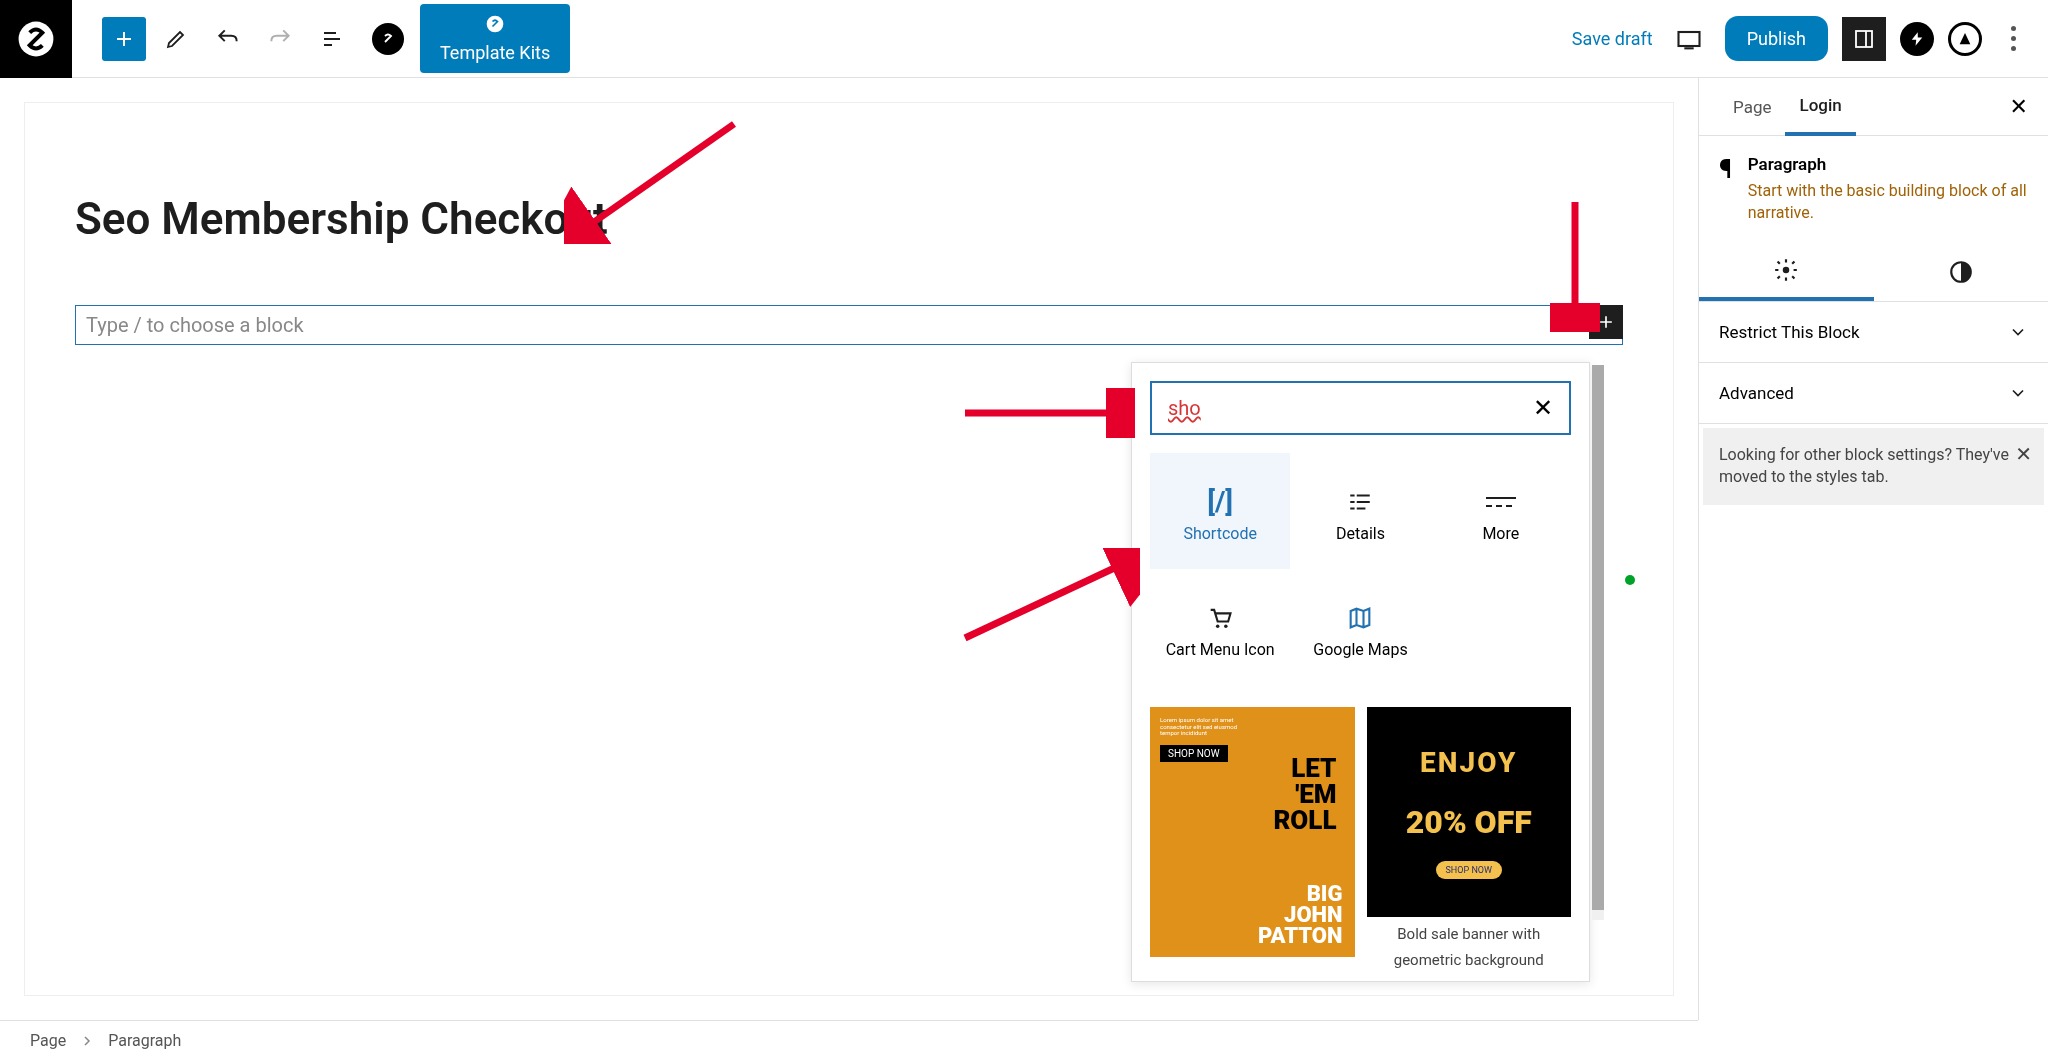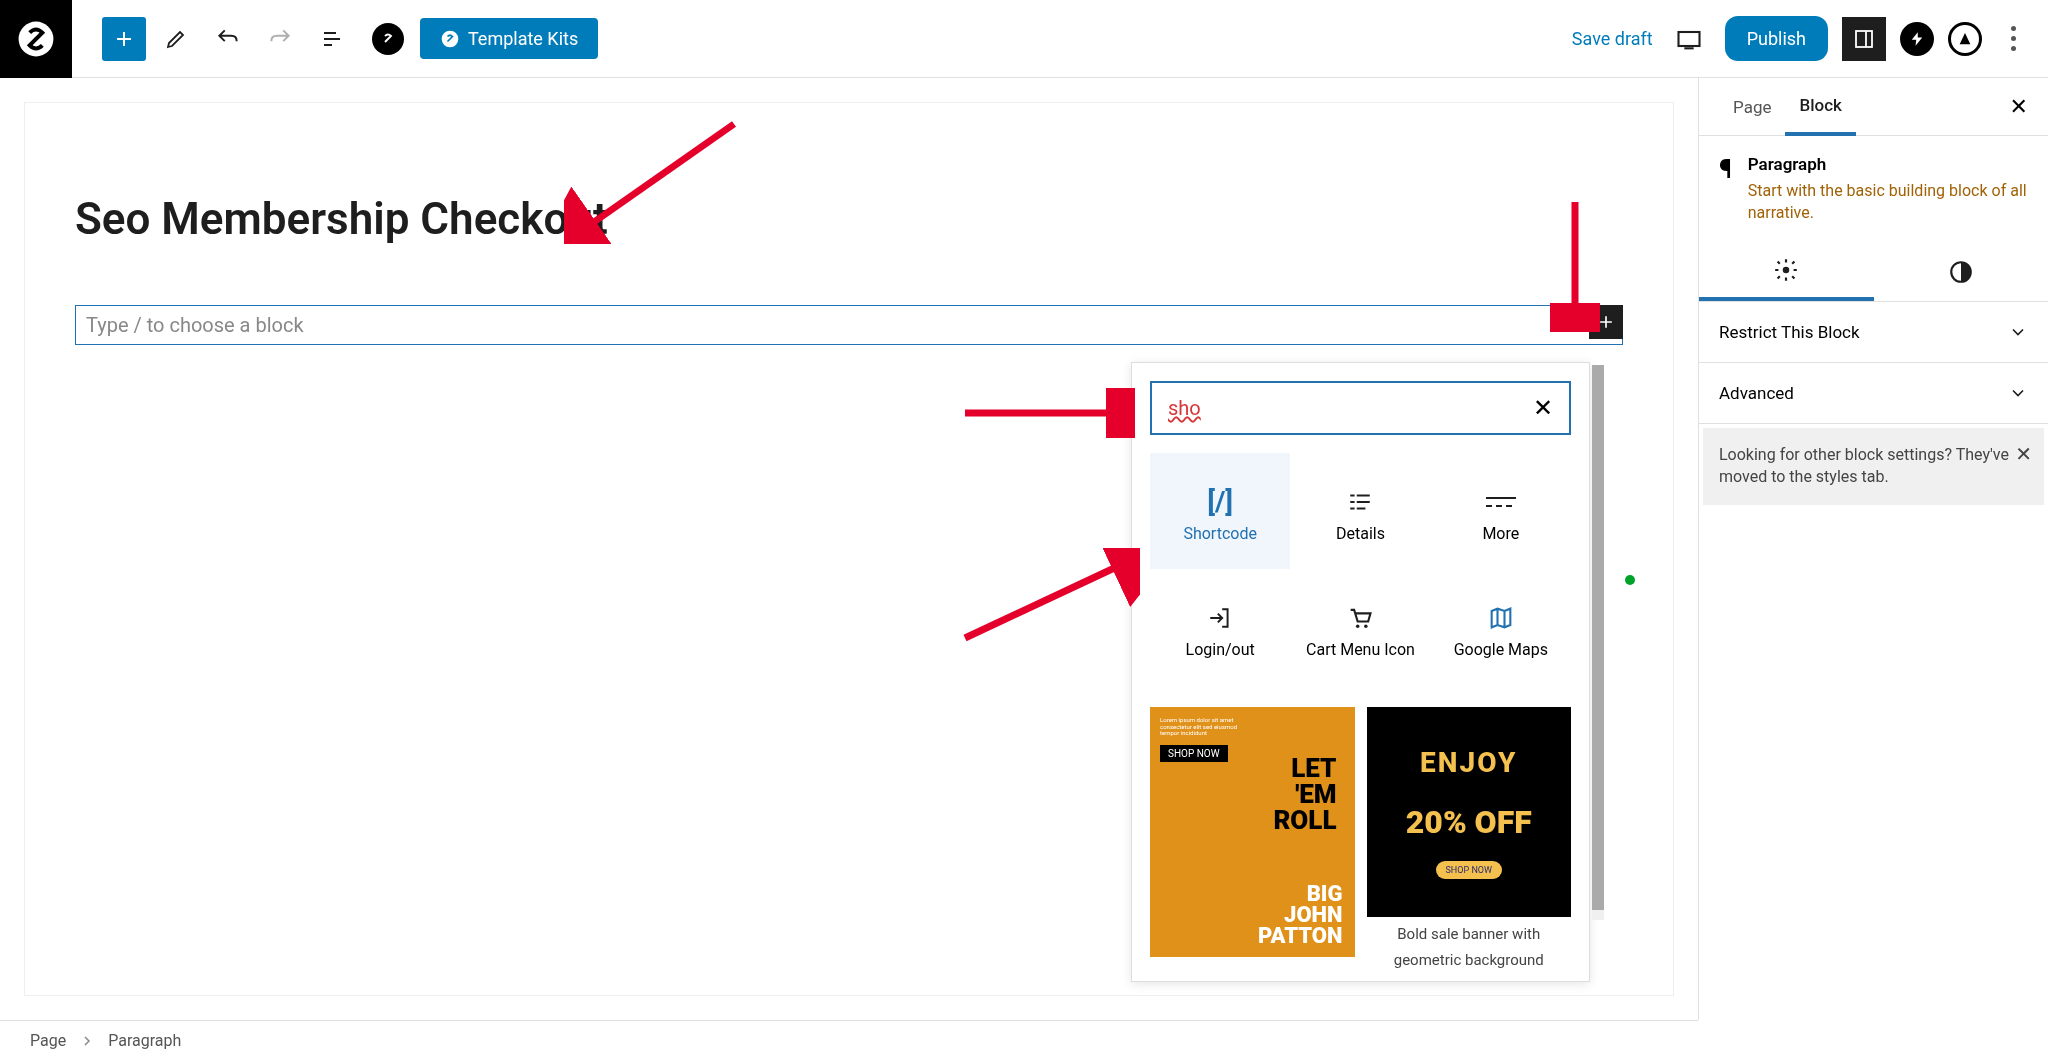--- a/index.html
+++ b/index.html
@@ -5,21 +5,21 @@
 * { margin: 0; padding: 0; box-sizing: border-box; font-family: -apple-system, BlinkMacSystemFont, "Segoe UI", Roboto, sans-serif; }
 body { background: #fff; width: 2048px; height: 1060px; overflow: hidden; position: relative; }
 
 .top-toolbar { height: 78px; border-bottom: 1px solid #e0e0e0; display: flex; align-items: center; padding: 0 18px 0 0; position: relative; }
 .logo-box { width: 72px; height: 78px; background: #000; display: flex; align-items: center; justify-content: center; }
 .logo-box svg { width: 38px; height: 38px; }
 .toolbar-left { display: flex; align-items: center; gap: 8px; margin-left: 30px; }
 .add-btn { width: 44px; height: 44px; background: #007cba; display: flex; align-items: center; justify-content: center; border-radius: 3px; cursor: pointer; }
 .tool-icon { width: 44px; height: 44px; display: flex; align-items: center; justify-content: center; cursor: pointer; color: #1e1e1e; }
 .envato-icon { width: 32px; height: 32px; background: #000; border-radius: 50%; display: flex; align-items: center; justify-content: center; margin-left: 10px; }
-.template-kits-btn { background: #007cba; color: #fff; border-radius: 4px; padding: 10px 20px; display: flex; align-items: center; gap: 8px; margin-left: 8px; cursor: pointer; font-size: 18px; }
+.template-kits-btn { background: #007cba; color: #fff; border-radius: 4px; padding: 10px 20px; display: flex; align-items: center; gap: 8px; margin-left: 8px; cursor: pointer; font-size: 18px; flex-direction: column; }
 .toolbar-right { margin-left: auto; display: flex; align-items: center; gap: 14px; }
 .save-draft { color: #007cba; font-size: 18px; cursor: pointer; }
 .publish-btn { background: #007cba; color: #fff; padding: 12px 22px; border-radius: 13px; font-size: 18px; cursor: pointer; }
 .black-square { width: 44px; height: 44px; background: #1e1e1e; display: flex; align-items: center; justify-content: center; cursor: pointer; }
 .circle-icon { width: 34px; height: 34px; border-radius: 50%; background: #000; display: flex; align-items: center; justify-content: center; cursor: pointer; }
 .options-dots { width: 34px; display: flex; flex-direction: column; align-items: center; gap: 5px; cursor: pointer; }
 .options-dots span { width: 5px; height: 5px; background: #555; border-radius: 50%; }
 
 .main-area { display: flex; height: calc(100% - 78px - 40px); }
 .editor-canvas { flex: 1; padding: 24px; position: relative; }
@@ -168,21 +168,21 @@
               <path d="M12 5v14M5 12h14" stroke="#fff" stroke-width="2"></path>
             </svg>
         </div>
       </div>
     </div>
   </div>
 
   <div class="sidebar">
     <div class="sidebar-tabs">
       <div class="sidebar-tab">Page</div>
-      <div class="sidebar-tab active">Block</div>
+      <div class="sidebar-tab active">Login</div>
       <div class="sidebar-close">✕</div>
     </div>
     <div class="block-info">
       <div style="font-size:26px;font-weight:bold">¶</div>
       <div class="block-info-text">
         <h3>Paragraph</h3>
         <p>Start with the basic building block of all narrative.</p>
       </div>
     </div>
     <div class="settings-tabs">
@@ -236,28 +236,20 @@
         </div>
       <div class="picker-item-label">Details</div>
     </div>
     <div class="picker-item">
       <div class="picker-item-icon">
           <svg width="30" height="14" viewBox="0 0 30 14">
             <path d="M0 3h30M0 11h6M10 11h6M20 11h6" stroke="#1e1e1e" stroke-width="2"></path>
           </svg>
         </div>
       <div class="picker-item-label">More</div>
-    </div>
-    <div class="picker-item">
-      <div class="picker-item-icon">
-          <svg width="26" height="26" viewBox="0 0 24 24">
-            <path d="M14 4h5v16h-5M3 12h11M10 8l4 4-4 4" stroke="#1e1e1e" stroke-width="1.8" fill="none"></path>
-          </svg>
-        </div>
-      <div class="picker-item-label">Login/out</div>
     </div>
     <div class="picker-item">
       <div class="picker-item-icon">
           <svg width="28" height="28" viewBox="0 0 24 24">
             <path d="M4 5h3l3 10h9l2-7H8" stroke="#1e1e1e" stroke-width="1.8" fill="none"></path>
             <circle cx="10" cy="19" r="1.5" fill="#1e1e1e"></circle>
             <circle cx="17" cy="19" r="1.5" fill="#1e1e1e"></circle>
           </svg>
         </div>
       <div class="picker-item-label">Cart Menu Icon</div>

